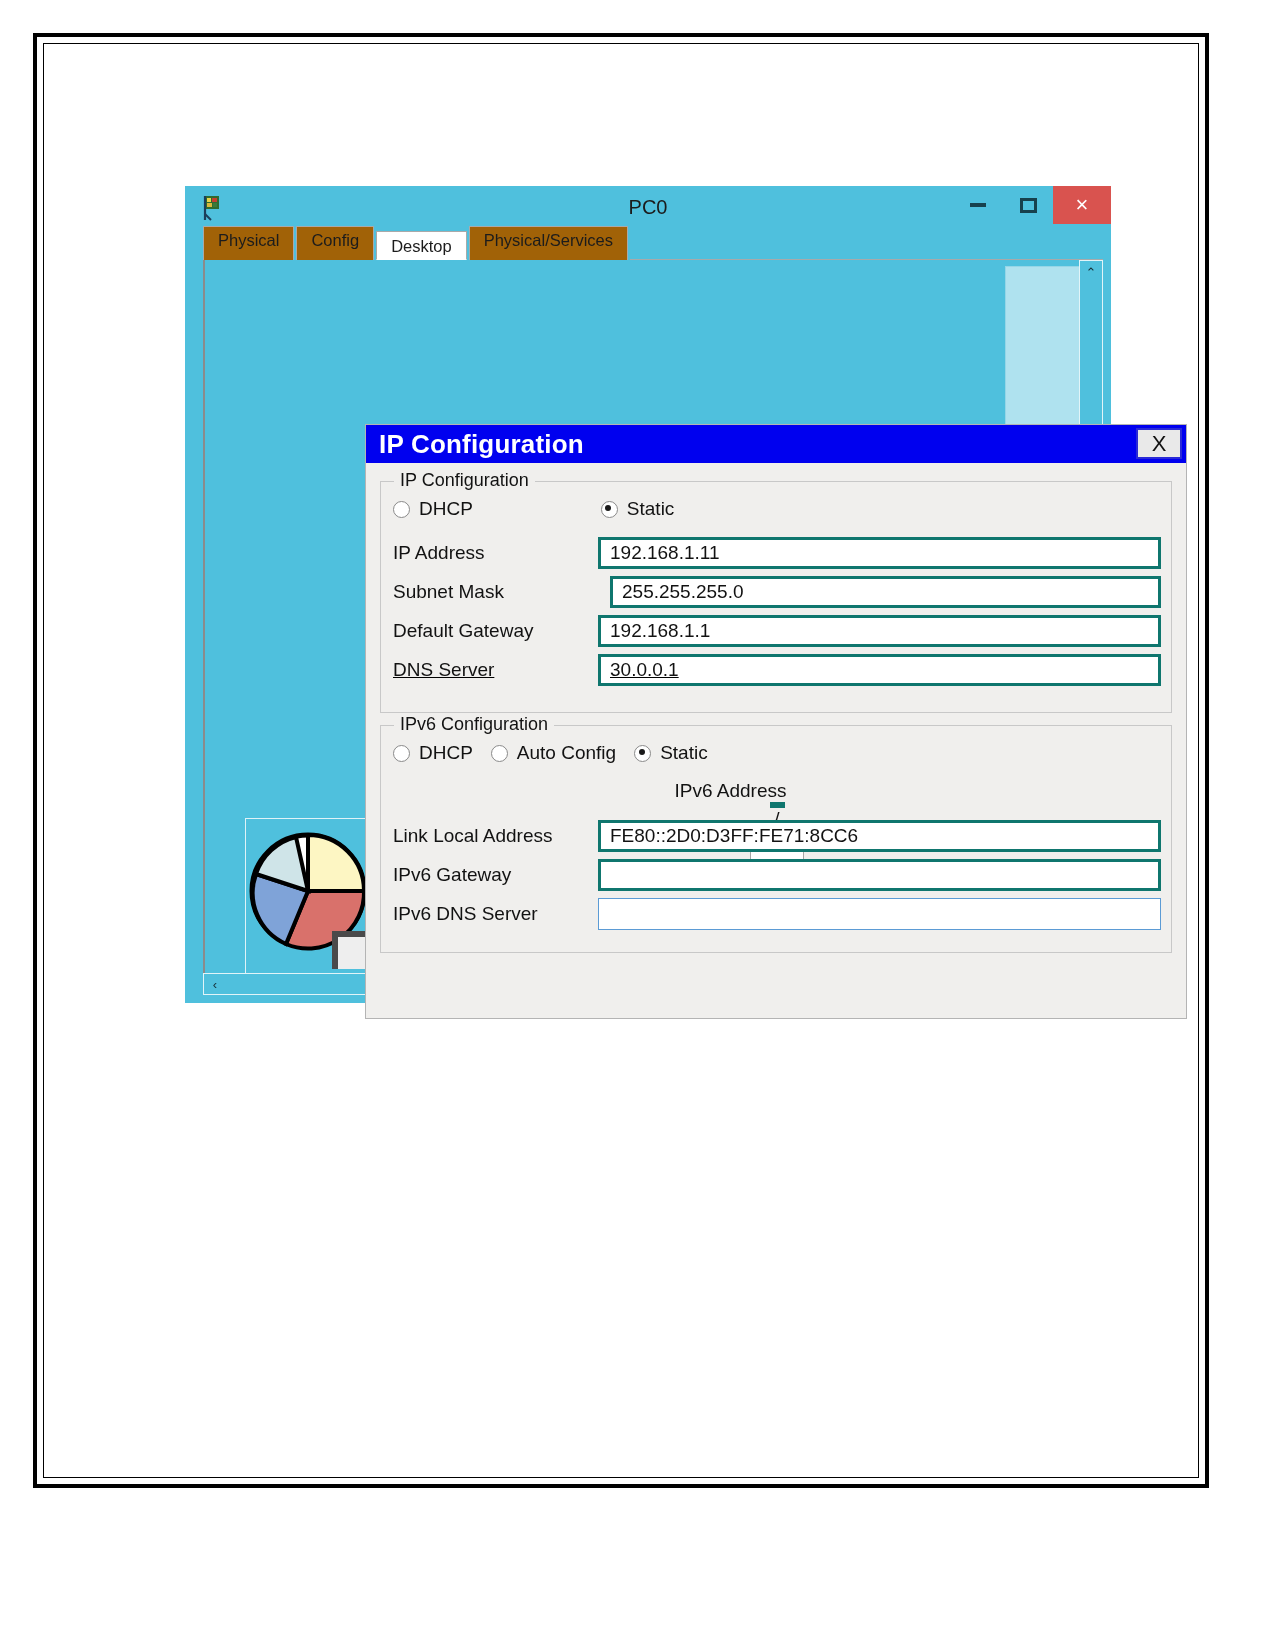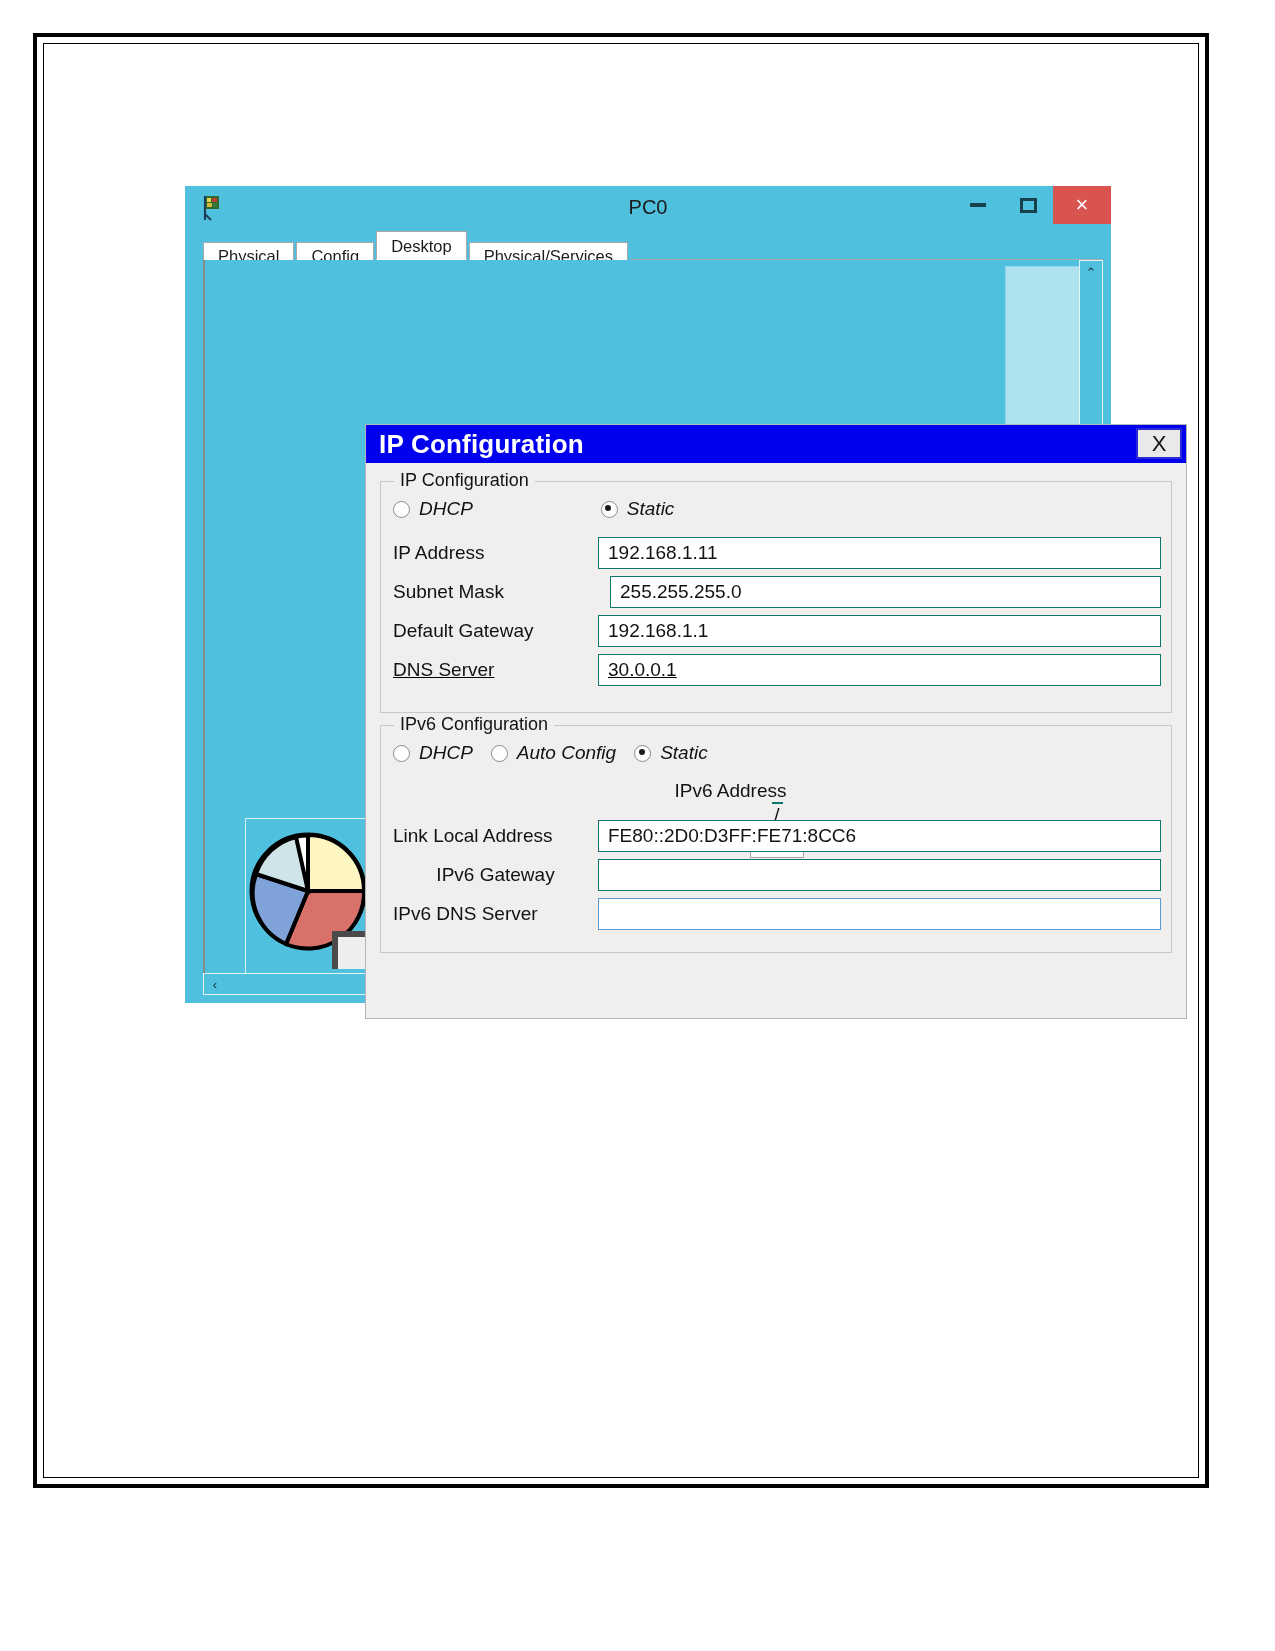--- a/index.html
+++ b/index.html
@@ -98,26 +98,26 @@
     position: absolute;
     left: 18px;
     top: 45px;
     right: 8px;
     height: 29px;
     display: flex;
     align-items: flex-end;
     border-bottom: 1px solid #b6b6b6;
   }
   .pt-tab {
-    height: 18px;
+    height: 34px;
     line-height: 26px;
     padding: 0 14px;
     font-size: 16.5px;
     color: #1c1c1c;
-    background: #ffffff;
+    background: #a16207;
     border: 1px solid #a9a9a9;
     border-bottom: none;
     margin-right: 2px;
     box-sizing: border-box;
     white-space: nowrap;
   }
   .pt-tab.active {
     background: #ffffff;
     height: 29px;
     line-height: 28px;
@@ -324,21 +324,20 @@
     left: 3.5px; top: 3.5px;
     width: 6px; height: 6px;
     border-radius: 50%;
     background: #1a1a1a;
   }
   .radio-label {
     font-size: 19px;
     color: #121212;
     margin-left: 9px;
     white-space: nowrap;
-    font-style: italic;
   }
 
   
   .field-row {
     position: absolute;
     left: 12px;
     right: 10px;
     height: 34px;
     display: flex;
     align-items: center;
@@ -346,21 +345,21 @@
   .field-label {
     width: 205px;
     font-size: 19px;
     color: #121212;
     flex: none;
   }
   .field-input {
     flex: 1;
     height: 32px;
     background: #ffffff;
-    border: 1px solid #0f766e;
+    border: 3px solid #0f766e;
     box-sizing: border-box;
     display: flex;
     align-items: center;
     padding-left: 9px;
     font-size: 19px;
     color: #121212;
     font-family: "Liberation Sans", sans-serif;
   }
   .field-input.focused {
     border: 1.6px solid #5b9bd5;
@@ -535,21 +534,21 @@
             <span class="field-input"></span>
             <span class="prefix-slash">/</span>
             <span class="prefix-input"></span>
           </div>
 
           <div class="field-row" style="top: 93px;">
             <span class="field-label">Link Local Address</span>
             <span class="field-input">FE80::2D0:D3FF:FE71:8CC6</span>
           </div>
 
-          <div class="field-row" style="top: 132px; text-align: center;">
+          <div class="field-row" style="top: 132px;">
             <span class="field-label">IPv6 Gateway</span>
             <span class="field-input"></span>
           </div>
 
           <div class="field-row" style="top: 171px;">
             <span class="field-label">IPv6 DNS Server</span>
             <span class="field-input focused"></span>
           </div>
         </div>
 

